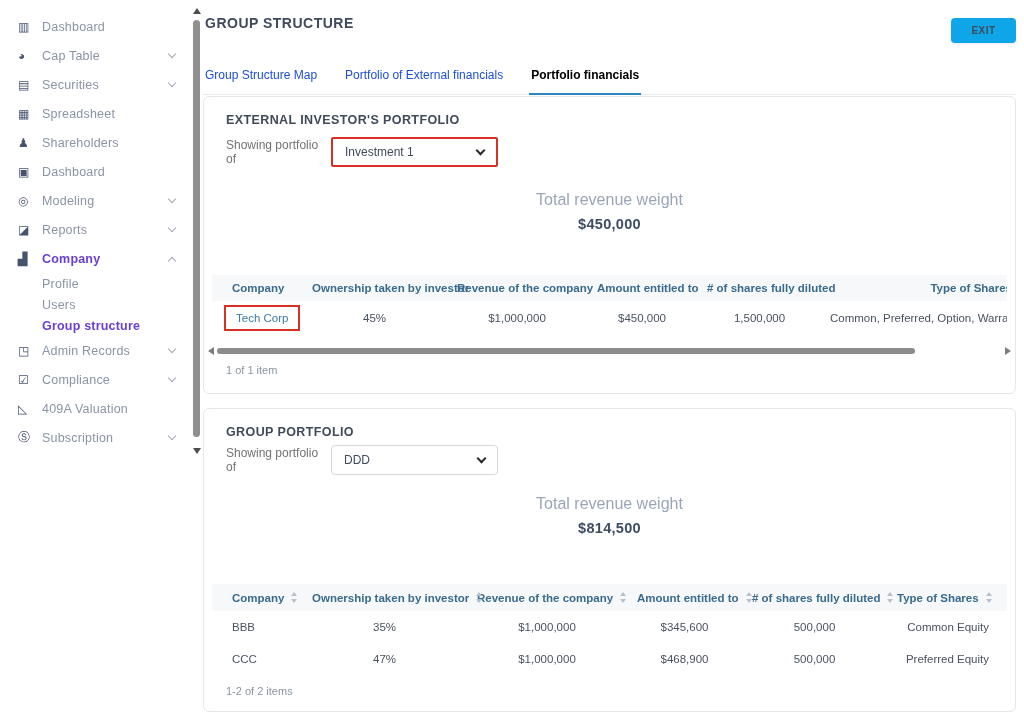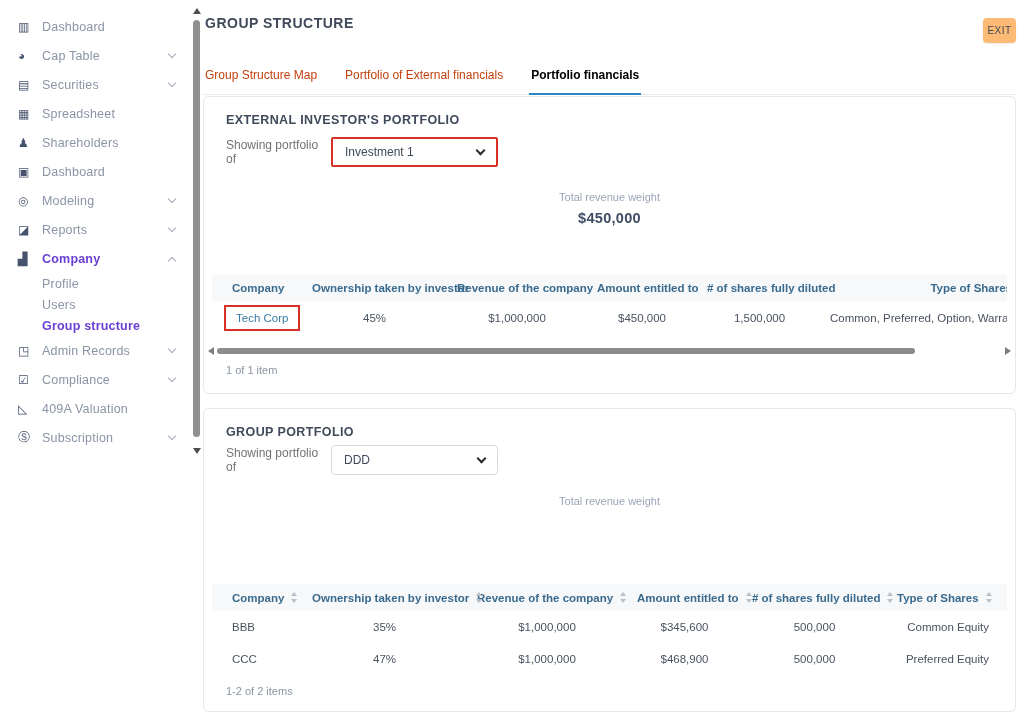--- a/index.html
+++ b/index.html
@@ -29,30 +29,30 @@
     border-bottom:6px solid #4d4d4d; }
   .vs-thumb { position:absolute; top:20px; left:1px; width:7px; height:417px;
     background:#8f8f8f; border-radius:4px; }
   .vs-down { position:absolute; top:448px; left:1px; width:0; height:0;
     border-left:4px solid transparent; border-right:4px solid transparent;
     border-top:6px solid #4d4d4d; }
 
   
   .page-title { position:absolute; left:205px; top:15px; font-size:14px;
     font-weight:bold; letter-spacing:.5px; color:#3f4a5a; }
-  .exit-btn { position:absolute; top:18px; right:8px; width:33px; height:25px;
-    background:#fdba74; border:none; border-radius:4px; font-family:inherit;
-    font-size:10px; font-weight:normal; color:#3f4a5a; letter-spacing:.5px;
+  .exit-btn { position:absolute; top:18px; right:8px; width:65px; height:25px;
+    background:#0ea5e9; border:none; border-radius:4px; font-family:inherit;
+    font-size:10px; font-weight:bold; color:#3f4a5a; letter-spacing:.5px;
     display:flex; align-items:center; justify-content:center; cursor:pointer;
     box-shadow:0 1px 2px rgba(0,0,0,.08); }
 
   
   .tabs { position:absolute; left:203px; top:60px; width:813px; display:flex;
     gap:24px; border-bottom:1px solid #e8eaec; }
-  .tab { font-size:12px; color:#c2410c; padding:8px 2px 11px; cursor:pointer;
+  .tab { font-size:12px; color:#1d4ed8; padding:8px 2px 11px; cursor:pointer;
     white-space:nowrap; }
   .tab.active { color:#000000; font-weight:bold; border-bottom:2px solid #2e86c1;
     margin-bottom:-1px; }
 
   
   .panel { position:absolute; left:203px; width:813px; background:#fff;
     border:1px solid #e4e7eb; border-radius:6px; }
   .panel1 { top:96px; height:298px; }
   .panel2 { top:408px; height:304px; }
   .sec-title { position:absolute; left:22px; top:16px; font-size:12.5px;
@@ -64,21 +64,21 @@
   .dropdown { width:167px; height:30px; border:1px solid #d6dae0; border-radius:4px;
     background:#fff; display:flex; align-items:center; justify-content:space-between;
     padding:0 12px; font-size:12px; color:#3f4a5a; cursor:pointer; }
   .dropdown.hl { border:2px solid #d93025; border-radius:2px;gap:20px; }
   .dd-chev { width:7px; height:7px; border-right:2px solid #2b2b2b;
     border-bottom:2px solid #2b2b2b; transform:rotate(45deg); margin-top:-4px; }
 
   .total { position:absolute; left:0; right:0; text-align:center; }
   .panel1 .total { top:94px; }
   .panel2 .total { top:86px; }
-  .tlabel { font-size:11px; color:#9aa5b8; }
+  .tlabel { font-size:16px; color:#9aa5b8; }
   .tvalue { font-size:14.5px; font-weight:bold; color:#3d4b63; margin-top:7px;
     letter-spacing:.3px; }
 
   
   .twrap { position:absolute; left:8px; right:8px; overflow:hidden; }
   .panel1 .twrap { top:178px; height:61px; }
   .panel2 .twrap { top:175px; height:92px; }
   table { border-collapse:collapse; table-layout:fixed; }
   .t1 { width:855px; }
   .t2 { width:797px; }
@@ -275,20 +275,21 @@
   <div class="showing">
     <span class="show-lbl">Showing portfolio of</span>
     <div class="dropdown">
       <span>DDD</span>
       <span class="dd-chev"></span>
     </div>
   </div>
 
   <div class="total">
     <div class="tlabel">Total revenue weight</div>
+    <div class="tvalue">$814,500</div>
   </div>
 
   <div class="twrap">
     <table class="t2">
       <colgroup>
           <col style="width:90px">
           <col style="width:165px">
           <col style="width:160px">
           <col style="width:115px">
           <col style="width:145px">

